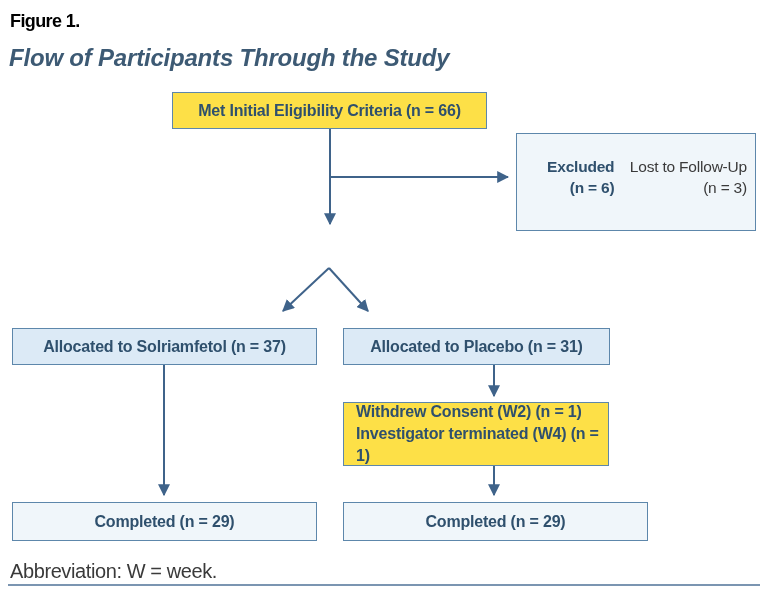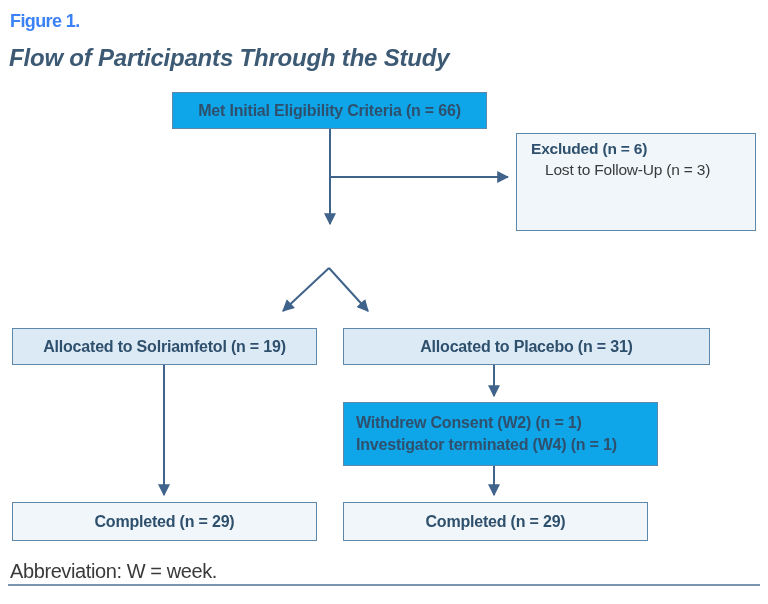--- a/index.html
+++ b/index.html
@@ -5,58 +5,58 @@
   html,body{margin:0;padding:0;background:#ffffff;}
   .page{
     position:relative;
     width:768px;height:604px;
     background:#ffffff;
     font-family:"Liberation Sans","DejaVu Sans",sans-serif;
     overflow:hidden;
   }
   .fig-label{
     position:absolute;left:10px;top:11px;
-    font-size:18px;font-weight:700;color:#3b82f6;
+    font-size:18px;font-weight:700;color:#000000;
     letter-spacing:-0.6px;
   }
   .fig-title{
     position:absolute;left:9px;top:44px;
     font-size:24px;font-weight:700;color:#3d5a74;
     letter-spacing:-0.2px;
     font-style:italic;
   }
   .arrows{position:absolute;left:0;top:0;}
   .box{
     position:absolute;
     box-sizing:border-box;
     border:1.6px solid #5d87ab;
     color:#2f506d;
     font-size:16px;font-weight:600;
     display:flex;align-items:center;justify-content:center;
     text-align:center;
     letter-spacing:-0.2px;
   }
-  .fill-blue{background:#0ea5e9;}
+  .fill-blue{background:#fde047;}
   .fill-blue-light{background:#dceaf6;}
   .fill-pale{background:#f0f6fa;}
   .box-eligibility{left:172px;top:92px;width:315px;height:37px;}
   .box-exposed{left:172px;top:230px;width:315px;height:37px;}
   .box-solriamfetol{left:12px;top:328px;width:305px;height:37px;}
-  .box-placebo{left:343px;top:328px;width:367px;height:37px;}
+  .box-placebo{left:343px;top:328px;width:267px;height:37px;}
   .box-withdrawn{
-    left:343px;top:402px;width:315px;height:64px;
+    left:343px;top:402px;width:266px;height:64px;
     flex-direction:column;align-items:flex-start;justify-content:center;
     padding-left:12px;text-align:left;line-height:22px;
   }
   .box-completed-left{left:12px;top:502px;width:305px;height:39px;}
   .box-completed-right{left:343px;top:502px;width:305px;height:39px;}
   .box-excluded{
     left:516px;top:133px;width:240px;height:98px;
-    flex-direction:column;align-items:flex-start;justify-content:flex-start;
-    padding:4px 8px 8px 14px;text-align:center;
+    flex-direction:row;align-items:flex-start;justify-content:flex-start;
+    padding:22px 8px 8px 14px;text-align:right;
     font-size:15.5px;line-height:21px;
   }
   .exc-title{font-weight:700;color:#2f506d;}
   .exc-item{font-weight:400;color:#3a3a3a;margin-left:14px;}
   .footer-abbrev{
     position:absolute;left:10px;top:560px;
     font-size:20px;color:#3a3a3a;letter-spacing:-0.4px;font-weight:400;
   }
   .bottom-rule{
     position:absolute;left:8px;top:584px;width:752px;height:0;
@@ -92,21 +92,21 @@
     <span>Met Initial Eligibility Criteria (n = 66)</span>
   </div>
 
   <div class="box fill-pale box-excluded">
     <div class="exc-title">Excluded (n = 6)</div>
     <div class="exc-item">Lost to Follow-Up (n = 3)</div>
   </div>
 
 
   <div class="box fill-blue-light box-solriamfetol">
-    <span>Allocated to Solriamfetol (n = 19)</span>
+    <span>Allocated to Solriamfetol (n = 37)</span>
   </div>
 
   <div class="box fill-blue-light box-placebo">
     <span>Allocated to Placebo (n = 31)</span>
   </div>
 
   <div class="box fill-blue box-withdrawn">
     <div>Withdrew Consent (W2) (n = 1)</div>
     <div>Investigator terminated (W4) (n = 1)</div>
   </div>

